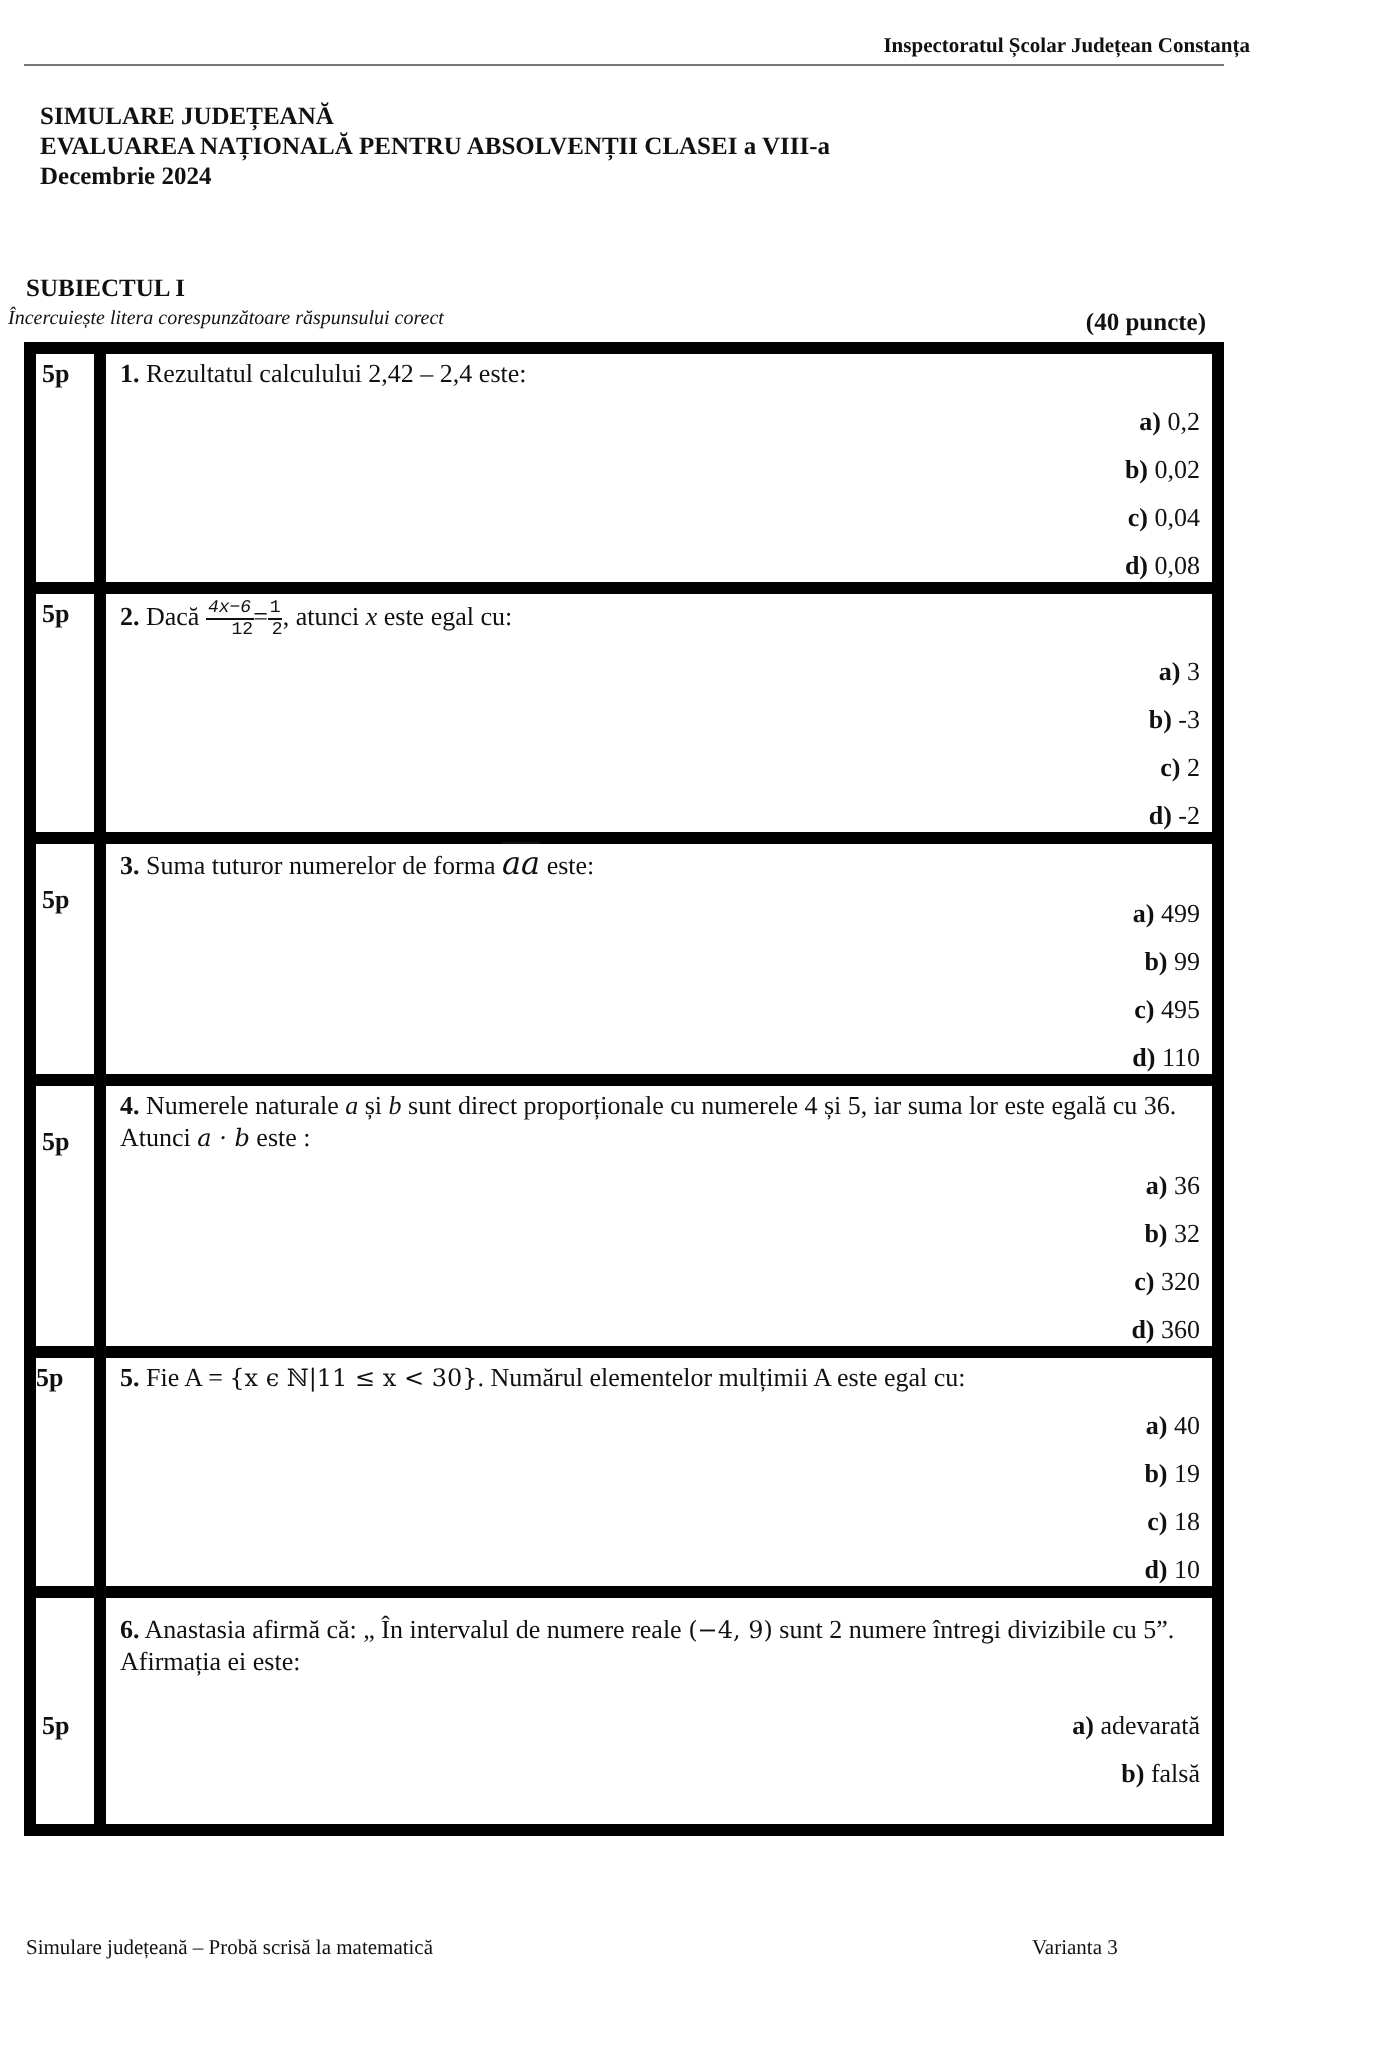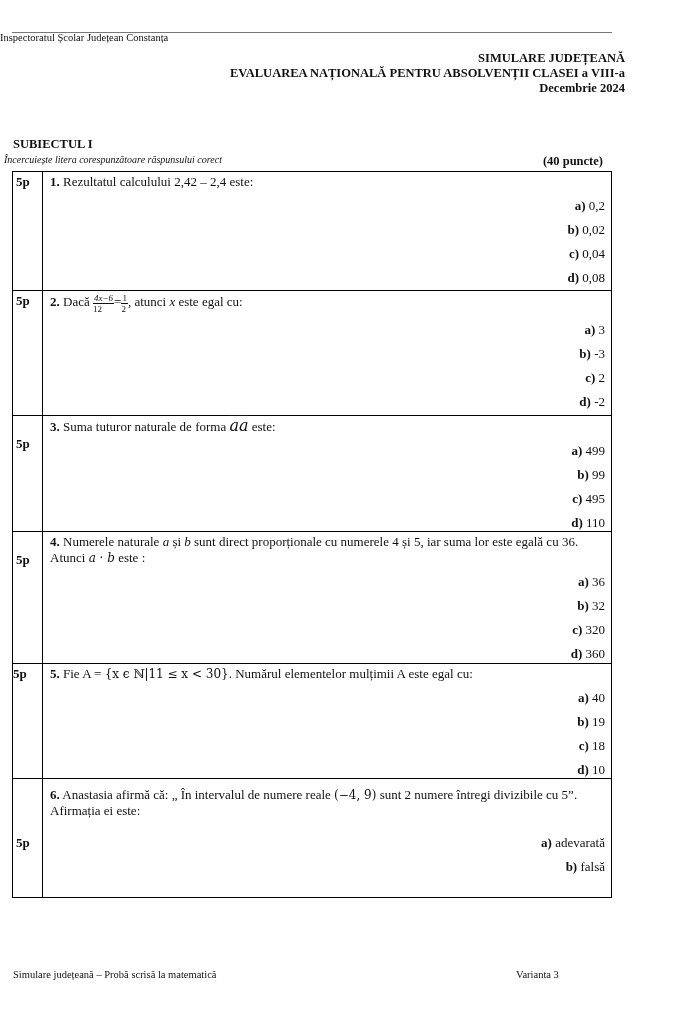--- a/index.html
+++ b/index.html
@@ -1,33 +1,33 @@
 <!DOCTYPE html>
 <html><head>
 <meta charset="utf-8">
 <style>
   html, body { margin: 0; padding: 0; background: #ffffff; }
   body { width: 700px; height: 1023px; position: relative; overflow: hidden;
          font-family: "Liberation Serif", "DejaVu Serif", serif; color: #111; }
-  .hdr-top { position: absolute; left: 0; width: 625px; top: 32px; text-align: left; font-size: 10.5px; }
+  .hdr-top { position: absolute; left: 0; width: 625px; top: 18px; text-align: right; font-size: 10.5px; font-weight: bold; }
   .hdr-rule { position: absolute; left: 12px; width: 600px; top: 32px; height: 0; border-top: 1.5px solid #777; }
-  .title { position: absolute; left: 0; width: 625px; top: 51px; text-align: right; font-weight: bold; font-size: 12.5px; line-height: 15px; }
+  .title { position: absolute; left: 0; width: 625px; top: 51px; text-align: left; font-weight: bold; font-size: 12.5px; line-height: 15px; padding-left: 20px; }
   .subj { position: absolute; left: 13px; top: 137px; font-weight: bold; font-size: 12.5px; }
   .instr { position: absolute; left: 4px; top: 154px; font-style: italic; font-size: 10px; }
   .points { position: absolute; right: 97px; top: 154px; font-weight: bold; font-size: 12.5px; }
   table.q { position: absolute; left: 12px; top: 171px; width: 600px; border-collapse: collapse; font-size: 13px; }
-  table.q td { border: 1px solid #000000; vertical-align: top; padding: 0; margin-left: 10px; }
+  table.q td { border: 6px solid #000000; vertical-align: top; padding: 0; margin-left: 10px; }
   td.pts { width: 26px; font-weight: bold; padding-left: 3px !important; }
   td.body { padding-left: 7px !important; padding-right: 6px !important; }
   .qtext { line-height: 16px; padding-top: 2px; }
   .opt { line-height: 16px; margin-top: 8px; text-align: right; }
   .opt:first-of-type { margin-top: 2px; }
   .lbl { font-weight: bold; }
   .num { font-weight: bold; }
-  .frac { display: inline-block; vertical-align: middle; text-align: left; font-size: 9px; line-height: 10px; font-family: Liberation Serif, serif; }
+  .frac { display: inline-block; vertical-align: middle; text-align: right; font-size: 9px; line-height: 10px; font-family: Liberation Mono, monospace; }
   .frac .n { display: block; border-bottom: 1px solid #111; padding: 0 1px; }
   .frac .d { display: block; }
   .math { font-family: "DejaVu Serif", serif; font-size: 12px; }
   .ovl { text-decoration: overline; font-style: italic; font-family: "DejaVu Serif", serif; font-size: 16px; }
   .foot-l { position: absolute; left: 13px; top: 969px; font-size: 10.5px; }
   .foot-r { position: absolute; left: 516px; top: 969px; font-size: 10.5px; }
   tr.r1 { height: 119px; } tr.r2 { height: 125px; } tr.r3 { height: 113px; }
   tr.r4 { height: 132px; } tr.r5 { height: 115px; } tr.r6 { height: 119px; }
 </style>
 </head>
@@ -71,21 +71,21 @@
       <div class="opt"><span class="lbl">a)</span> <span>3</span></div>
       <div class="opt"><span class="lbl">b)</span> <span>-3</span></div>
       <div class="opt"><span class="lbl">c)</span> <span>2</span></div>
       <div class="opt"><span class="lbl">d)</span> <span>-2</span></div>
     </td>
   </tr>
 
   <tr class="r3">
     <td class="pts" style="padding-top:20px">5p</td>
     <td class="body">
-      <div class="qtext"><span class="num">3.</span> <span>Suma tuturor naturale de forma </span><span class="ovl">aa</span><span> este:</span></div>
+      <div class="qtext"><span class="num">3.</span> <span>Suma tuturor numerelor de forma </span><span class="ovl">aa</span><span> este:</span></div>
       <div class="opt"><span class="lbl">a)</span> <span>499</span></div>
       <div class="opt"><span class="lbl">b)</span> <span>99</span></div>
       <div class="opt"><span class="lbl">c)</span> <span>495</span></div>
       <div class="opt"><span class="lbl">d)</span> <span>110</span></div>
     </td>
   </tr>
 
   <tr class="r4">
     <td class="pts" style="padding-top:20px">5p</td>
     <td class="body">

